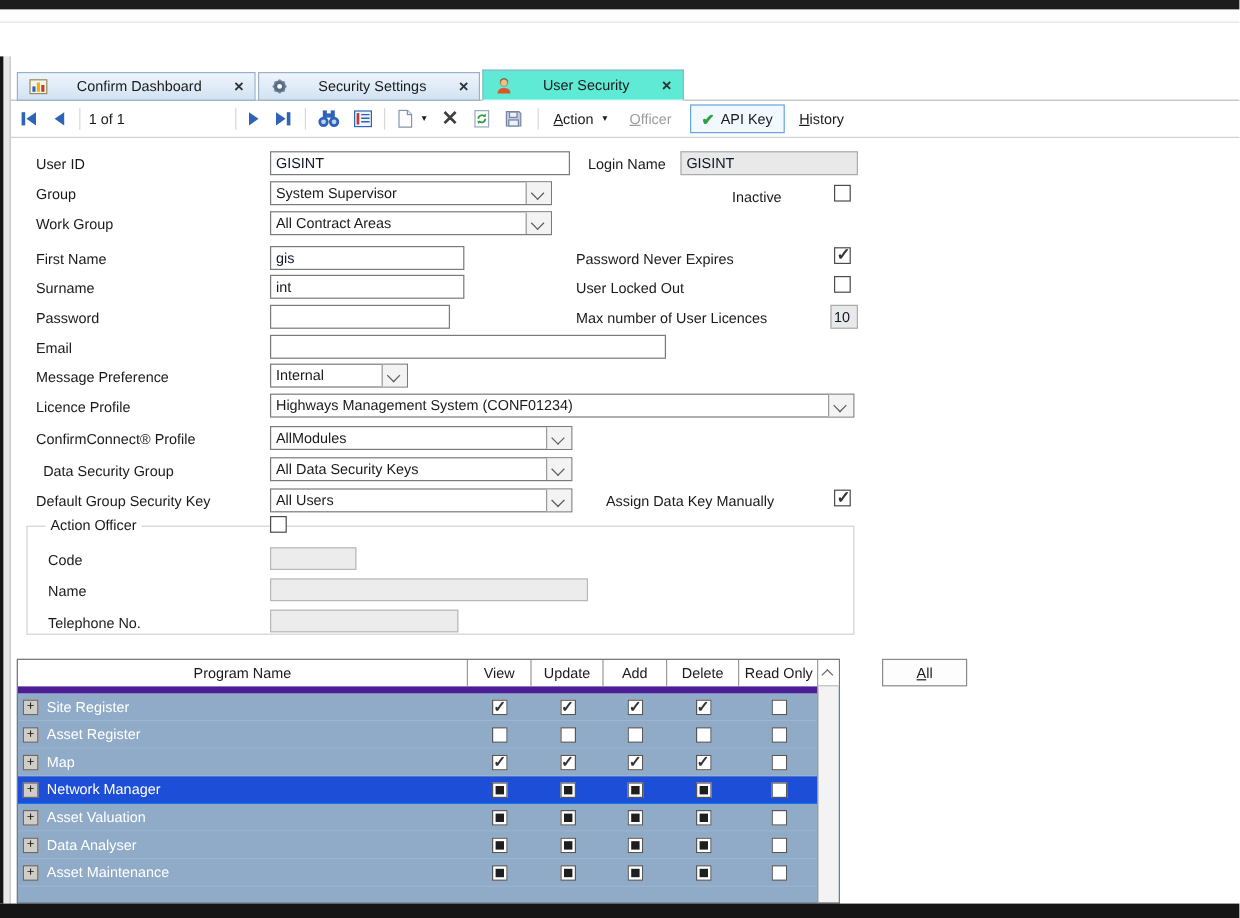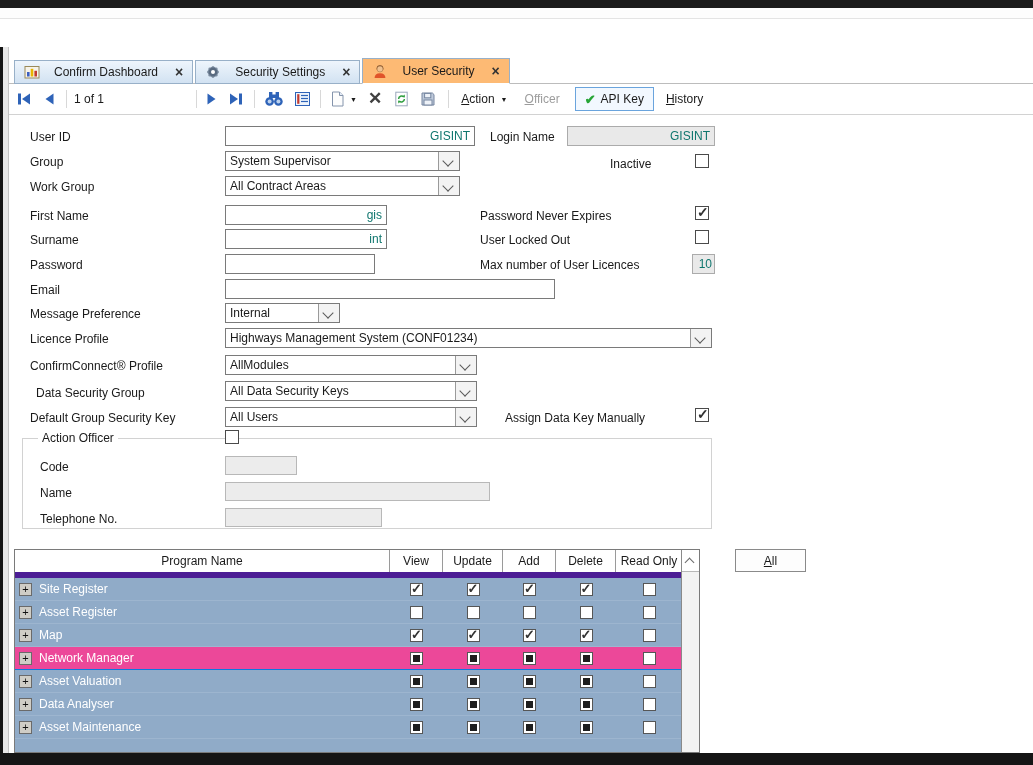--- a/index.html
+++ b/index.html
@@ -10,23 +10,23 @@
   
   .top-black{left:0;top:0;width:1033px;height:8px;background:#1c1c1c;}
   .top-strip{left:0;top:8px;width:1033px;height:10px;background:#fdfdfd;border-bottom:1px solid #e4e4e4;}
   .left-black{left:0;top:47px;width:3px;height:706px;background:#151515;}
   .left-gray{left:3px;top:47px;width:5px;height:706px;background:#e8e8e8;border-right:1px solid #c4c4c4;}
   .bottom-black{left:0;top:753px;width:1033px;height:12px;background:#151515;z-index:50;}
 
   
   .tabline{left:9px;right:0;top:83px;height:1px;background:#bcbcbc;width:1024px;}
   .tabs{left:14px;top:58px;height:26px;display:flex;align-items:flex-end;gap:2px;}
-  .tab{height:24px;box-sizing:border-box;display:flex;align-items:center;gap:14px;padding:0 9px;
+  .tab{height:24px;box-sizing:border-box;display:flex;align-items:center;gap:24px;padding:0 9px;
        background:linear-gradient(#eef5fc,#d2e2f2);border:1px solid #98b0c8;cursor:default;}
-  .tab.active{height:26px;background:#fdba74;border-bottom:1px solid #fff;z-index:2;}
+  .tab.active{height:26px;background:#5eead4;border-bottom:1px solid #fff;z-index:2;}
   .tab-label{white-space:nowrap;}
   .tab-close{font-size:14px;font-weight:bold;color:#333;line-height:12px;margin-left:3px;}
   .tab-close::before{content:"\00d7";}
   .tab-icon{width:16px;height:16px;display:inline-flex;}
 
   
   .toolbar{left:14px;top:84px;width:1010px;height:30px;display:flex;align-items:center;}
   .tbline{left:9px;top:114px;width:1024px;height:1px;background:#d2d2d2;}
   .tbtn{display:inline-flex;align-items:center;justify-content:center;height:22px;cursor:default;}
   .sep{width:1px;height:18px;background:#d8d8d8;}
@@ -36,21 +36,21 @@
   .apikey-box{display:flex;align-items:center;gap:5px;border:1px solid #6aa4dd;background:#f2f8ff;
               padding:3px 9px;height:24px;box-sizing:border-box;}
   .apikey-check{color:#27a537;font-weight:bold;font-size:13px;}
   .apikey-check::before{content:"\2714";}
   .gray-label{color:#9c9c9c;}
   u{text-decoration:underline;}
 
   
   .flabel{position:absolute;white-space:nowrap;}
   input.fld{position:absolute;border:1px solid #7a7a7a;background:#fff;font:12px "Liberation Sans",sans-serif;
-            padding:1px 4px;height:20px;box-sizing:border-box;color:#0f766e;text-align:right;}
+            padding:1px 4px;height:20px;box-sizing:border-box;color:#0f172a;}
   input.fld.ro{background:#e9e9e9;border-color:#ababab;}
   input.fld.dis{background:#ececec;border-color:#b8b8b8;}
   .combo{position:absolute;border:1px solid #7a7a7a;background:#fff;height:20px;box-sizing:border-box;}
   .combo .cval{position:absolute;left:4px;top:2px;right:22px;white-space:nowrap;overflow:hidden;}
   .combo .carrow{position:absolute;right:0;top:0;bottom:0;width:20px;background:#f3f3f3;border-left:1px solid #9a9a9a;}
   .combo .carrow::after{content:"";position:absolute;left:5px;top:5px;width:7px;height:7px;
         border-right:1.6px solid #5a5a5a;border-bottom:1.6px solid #5a5a5a;transform:rotate(45deg);}
   .cbx{position:absolute;width:14px;height:14px;border:1px solid #4a4a4a;background:#fff;box-sizing:border-box;}
   .cbx.checked::after{content:"\2713";position:absolute;left:1px;top:-3px;font-size:14px;font-weight:bold;color:#333;}
   .fieldset{position:absolute;border:1px solid #d2d2d2;background:#fff;}
@@ -60,21 +60,21 @@
   .ptable{left:14px;top:549px;width:686px;height:204px;border:1px solid #7a7a7a;box-sizing:border-box;
           overflow:hidden;background:#90abc8;}
   .phead{display:flex;height:22px;background:#fff;border-bottom:6px solid #4c1d95;width:669px;}
   .phead .hc{display:flex;align-items:center;justify-content:center;box-sizing:border-box;
              border-right:1px solid #9a9a9a;height:22px;}
   .hc.c-name{width:375px;}.hc.c-view{width:53px;}.hc.c-update{width:60px;}
   .hc.c-add{width:53px;}.hc.c-delete{width:60px;}.hc.c-ro{width:66px;border-right:none;}
   .tbody{width:669px;}
   .trow{display:flex;height:22px;align-items:center;background:#90abc8;border-bottom:1px solid #9db5cf;
         color:#fff;}
-  .trow.selected{background:#ec4899;border-bottom-color:#0b79df;text-align:right;}
+  .trow.selected{background:#1d4ed8;border-bottom-color:#0b79df;text-align:right;}
   .trow .cell{box-sizing:border-box;display:flex;align-items:center;justify-content:center;}
   .cell.c-name{width:375px;justify-content:flex-start;padding-left:4px;gap:7px;}
   .cell.c-view{width:53px;}.cell.c-update{width:60px;}.cell.c-add{width:53px;}
   .cell.c-delete{width:60px;}.cell.c-ro{width:66px;}
   .expand{width:13px;height:13px;background:#cfcdc6;border:1px solid #6a6a6a;color:#111;
           font-size:11px;line-height:11px;text-align:center;box-sizing:border-box;flex:0 0 auto;}
   .expand::before{content:"+";}
   .rowlabel{white-space:nowrap;overflow:hidden;}
   .tcb{width:13px;height:13px;background:#fff;border:1px solid #565656;box-sizing:border-box;position:relative;}
   .tcb.s-on::after{content:"\2713";position:absolute;left:0;top:-3px;font-size:13px;font-weight:bold;color:#333;}

